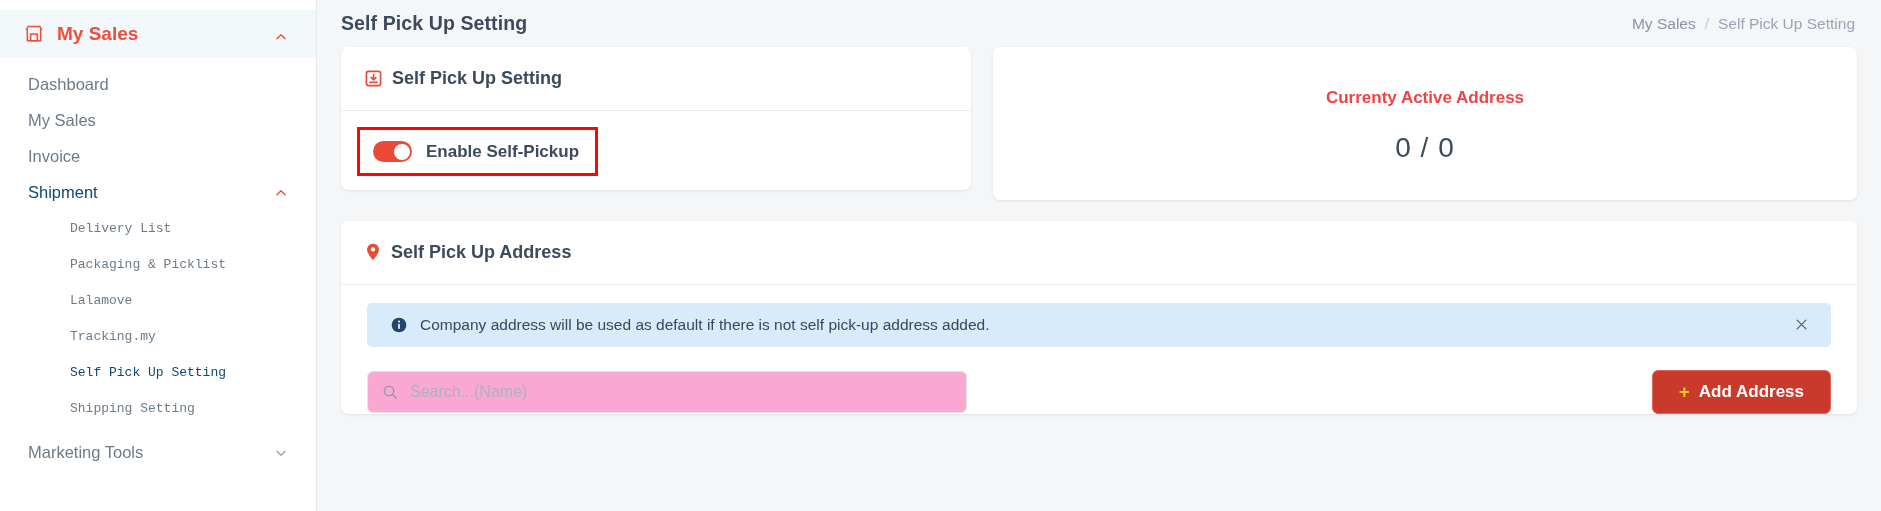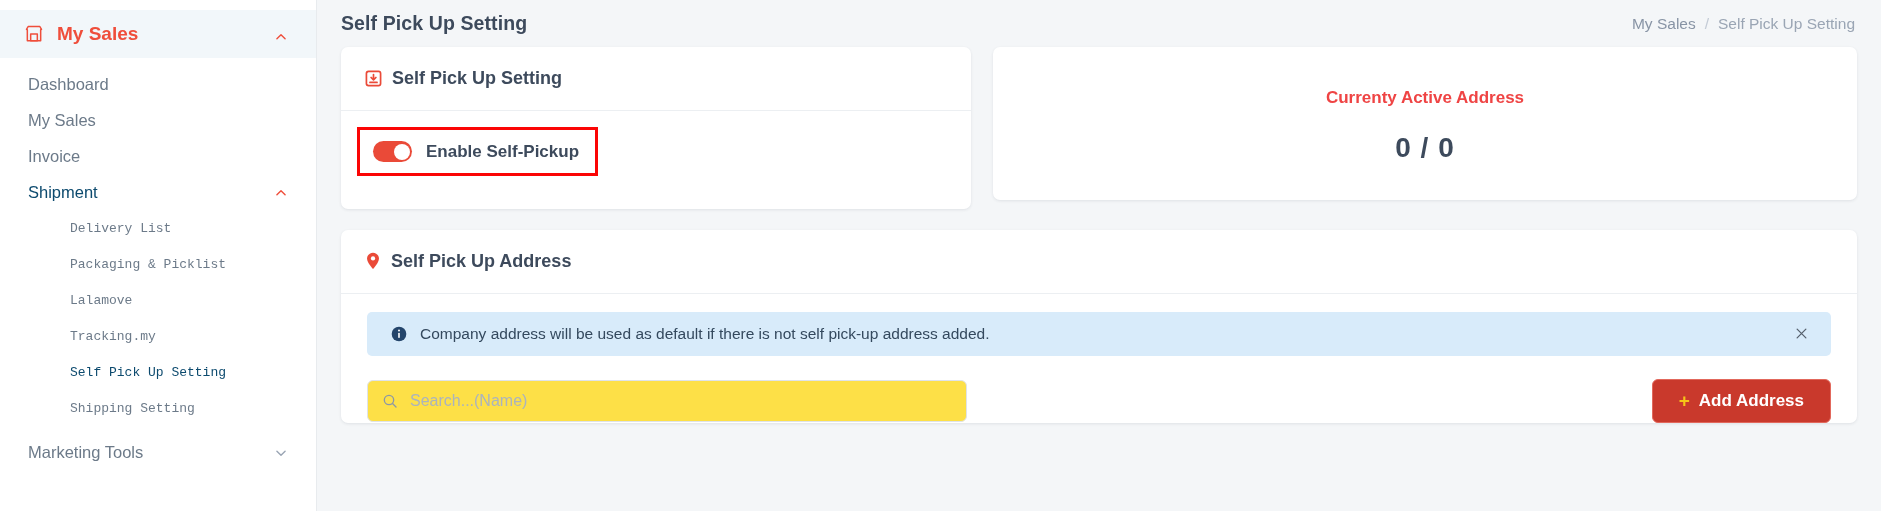--- a/index.html
+++ b/index.html
@@ -93,21 +93,21 @@
   .card-head {
     display: flex; align-items: center;
     height: 64px;
     padding: 0 24px;
     border-bottom: 1px solid #eceff2;
     font-size: 18px;
     font-weight: 700;
     color: #3d4a5c;
   }
   .card-head .hico { margin-right: 10px; display: flex; align-items: center; }
-  .card-body { padding: 18px 24px 33px 24px; }
+  .card-body { padding: 18px 24px 14px 24px; }
 
   
   .hl-box {
     border: 3px solid #fb0505;
     display: inline-flex;
     align-items: center;
     padding: 11px 16px 11px 13px;
     margin-left: -8px;
     margin-top: -2px;
   }
@@ -126,21 +126,21 @@
   }
   .toggle-label { font-size: 17px; color: #3d4a5c; font-weight: 600; white-space: nowrap; }
 
   .stat-card {
     height: 153px;
     display: flex; flex-direction: column;
     align-items: center; justify-content: center;
     padding-top: 4px;
   }
   .stat-title { font-size: 17px; color: #ef4444; font-weight: 600; }
-  .stat-value { font-size: 28px; color: #3d4a5c; font-weight: 700; margin-top: 24px; letter-spacing: 1px; }
+  .stat-value { font-size: 28px; color: #3d4a5c; font-weight: 400; margin-top: 24px; letter-spacing: 1px; }
 
   .card-wide { margin-top: 21px; }
 
   .alert {
     margin: 18px 26px 0 26px;
     background: #d8ebfa;
     border-radius: 5px;
     height: 44px;
     display: flex; align-items: center;
     padding: 0 20px 0 24px;
@@ -160,21 +160,21 @@
     margin: 23px 26px 0 26px;
     gap: 20px;
   }
   .search-wrap {
     width: 600px; flex: 0 0 600px;
     height: 42px;
     border: 1px solid #dfe3e8;
     border-radius: 6px;
     display: flex; align-items: center;
     padding: 0 14px;
-    background: #fde047;
+    background: #f9a8d4;
   }
   .search-wrap .sico { flex: 0 0 16px; margin-right: 12px; display:flex; align-items:center; }
   .search-wrap input {
     border: 0; outline: 0;
     font-size: 16px;
     color: #3d4a5c;
     font-family: "Liberation Sans", sans-serif;
     width: 100%;
     background: transparent;
   }

